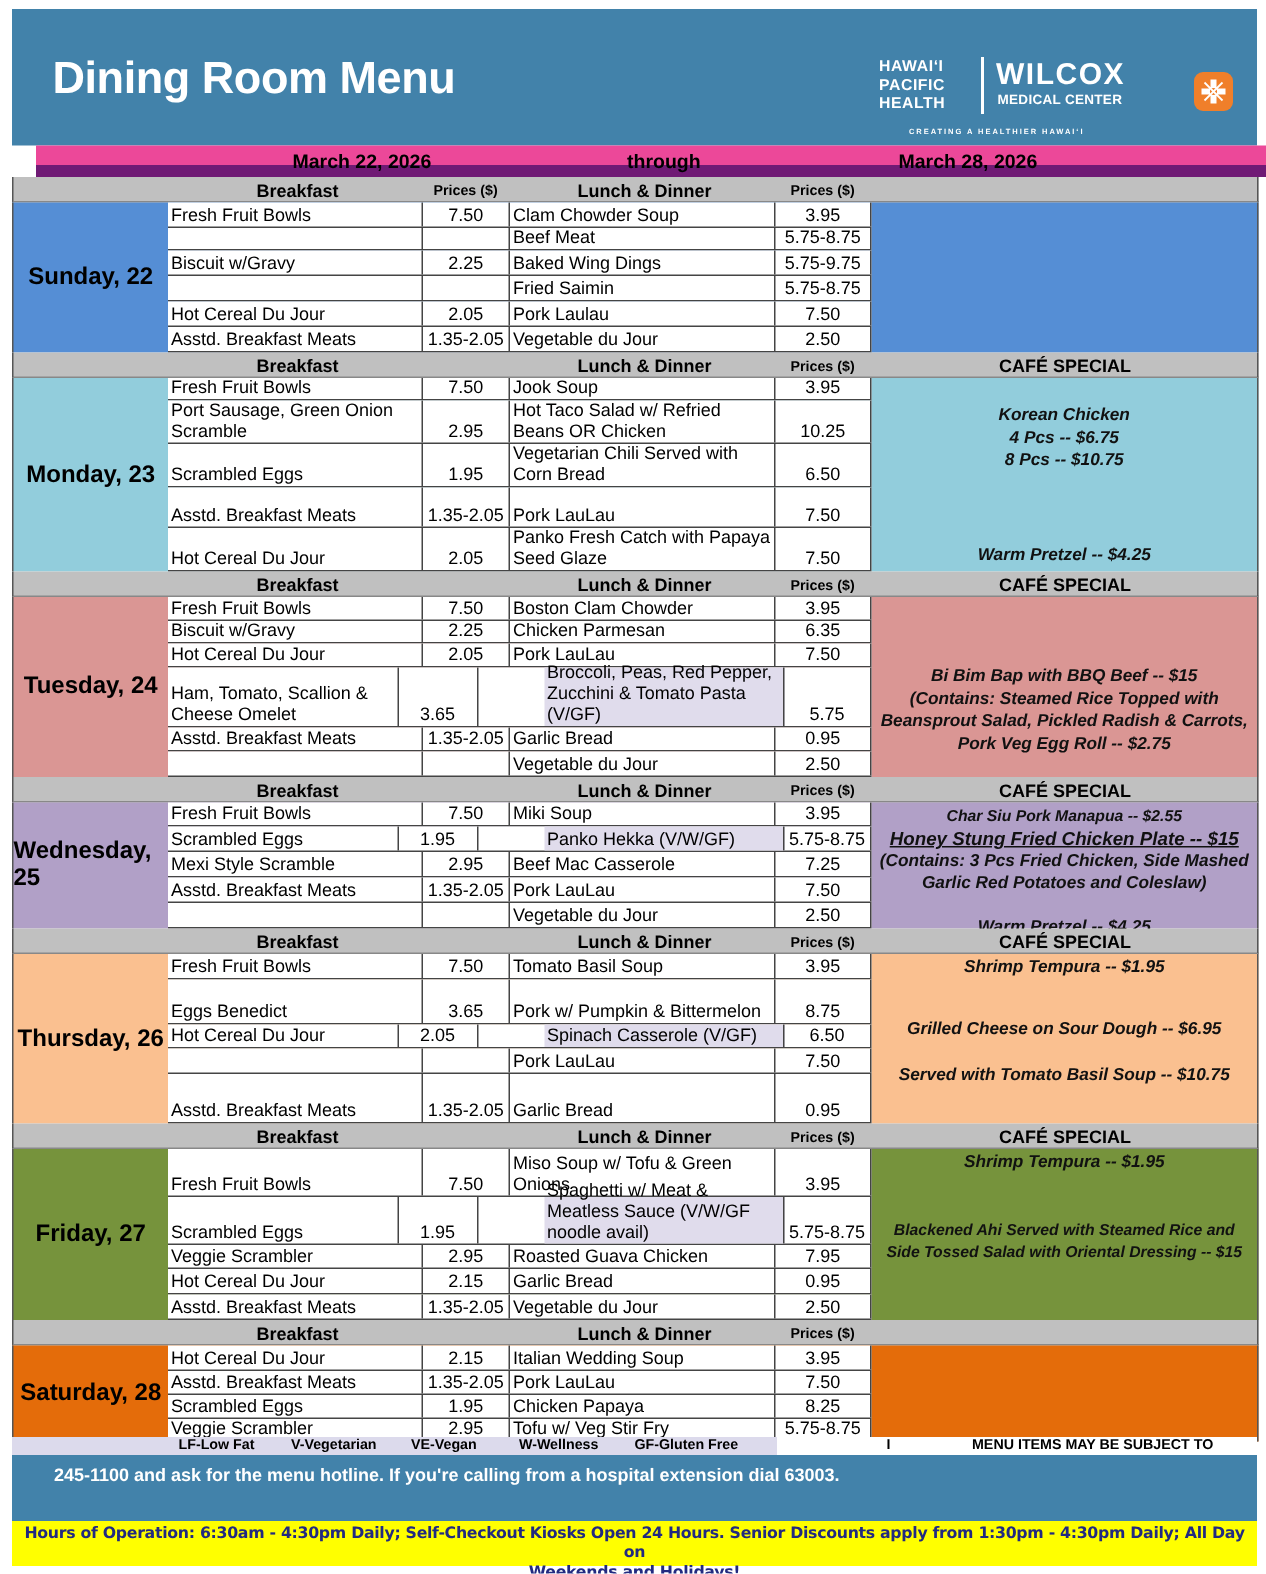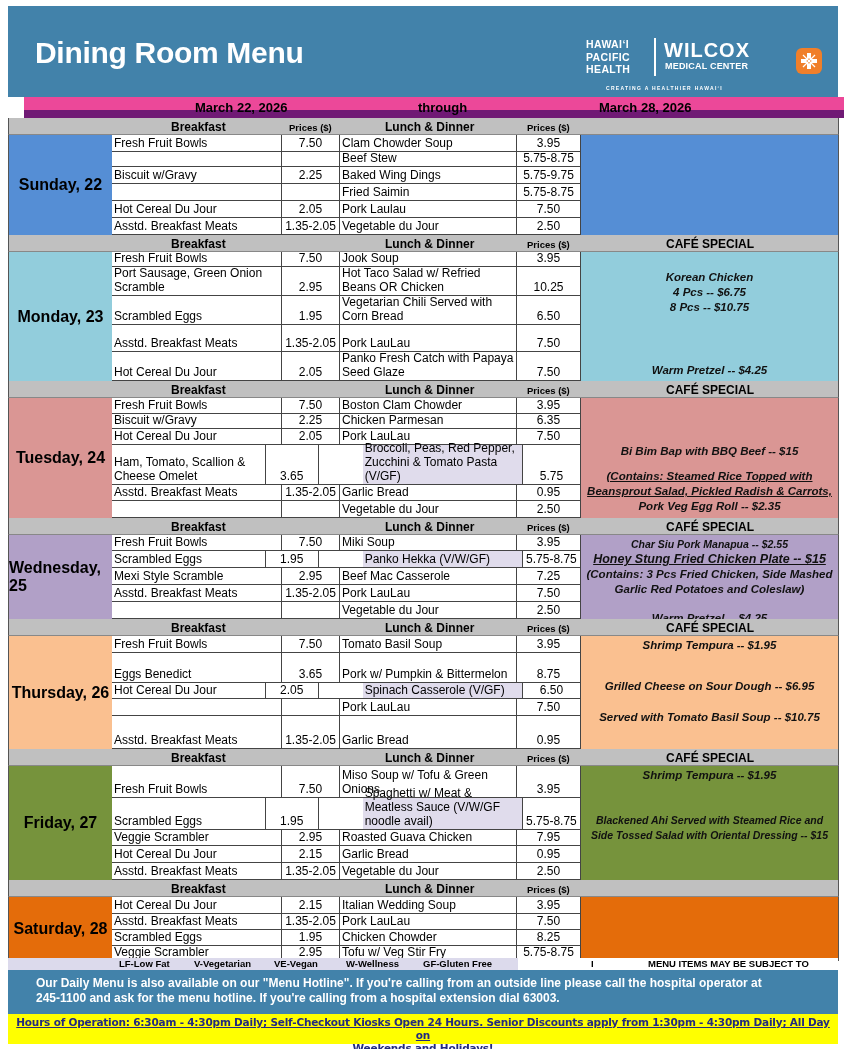--- a/index.html
+++ b/index.html
@@ -34,21 +34,21 @@
   .c2 { width: 58px; justify-content: center; }
   .c3 { width: 177px; }
   .c4 { width: 64px; justify-content: center; }
   .c3.lav { background: #e0dcec; margin-left: 44px; }
 
   .legend { position: absolute; left: 8px; top: 958px; width: 830px; height: 12px; background: #dcdaec; font-size: 9.5px; font-weight: bold; }
   .legend span { position: absolute; top: 0; padding-left: 44px; }
   .legend .white { position: absolute; left: 510px; width: 320px; top: 0; height: 12px; background: #fff; }
 
   .hotline { position: absolute; left: 8px; top: 970px; width: 830px; height: 44px; background: #4282aa; color: #fff; font-size: 12px; font-weight: bold; padding: 6px 0 0 28px; line-height: 15px; }
-  .hours { position: absolute; left: 8px; top: 1014px; width: 830px; height: 30px; background: #ffff00; color: #222a80; font-size: 10.5px; font-weight: bold; text-align: center; line-height: 13px; padding-top: 2px; font-family: "DejaVu Sans", sans-serif; letter-spacing: -0.2px; text-decoration: underline; }
+  .hours { position: absolute; left: 8px; top: 1014px; width: 830px; height: 30px; background: #ffff00; color: #222a80; font-size: 10.5px; font-weight: bold; text-align: center; line-height: 13px; padding-top: 2px; font-family: "DejaVu Sans", sans-serif; letter-spacing: -0.2px; }
 </style>
 </head>
 <body>
 
 <div class="header">
   <div class="title">Dining Room Menu</div>
   <div class="logo">
     <div class="hph">
       <div>HAWAIʻI</div>
       <div>PACIFIC</div>
@@ -89,21 +89,21 @@
       <div class="rows">
         <div class="row" style="height:17px">
           <div class="c1">Fresh Fruit Bowls</div>
           <div class="c2">7.50</div>
           <div class="c3">Clam Chowder Soup</div>
           <div class="c4">3.95</div>
         </div>
         <div class="row" style="height:15px">
           <div class="c1"></div>
           <div class="c2"></div>
-          <div class="c3">Beef Stew</div>
+          <div class="c3">Beef Meat</div>
           <div class="c4">5.75-8.75</div>
         </div>
         <div class="row" style="height:17px">
           <div class="c1">Biscuit w/Gravy</div>
           <div class="c2">2.25</div>
           <div class="c3">Baked Wing Dings</div>
           <div class="c4">5.75-9.75</div>
         </div>
         <div class="row" style="height:17px">
           <div class="c1"></div>
@@ -216,22 +216,22 @@
         </div>
         <div class="row" style="height:17px">
           <div class="c1"></div>
           <div class="c2"></div>
           <div class="c3">Vegetable du Jour</div>
           <div class="c4">2.50</div>
         </div>
       </div>
       <div class="cafe">
         <div style="margin-top:46px;padding:0 4px;">Bi Bim Bap with BBQ Beef -- $15</div>
-        <div style="margin-top:10px;padding:0 4px;text-decoration:underline;">(Contains: Steamed Rice Topped with Beansprout Salad, Pickled Radish &amp; Carrots,</div>
-        <div style="margin-top:0px;padding:0 4px;">Pork Veg Egg Roll -- $2.35</div>
+        <div style="margin-top:0px;padding:0 4px;">(Contains: Steamed Rice Topped with Beansprout Salad, Pickled Radish &amp; Carrots,</div>
+        <div style="margin-top:0px;padding:0 4px;">Pork Veg Egg Roll -- $2.75</div>
       </div>
     </div>
     <div class="hdr">
       <span style="left:162px">Breakfast</span>
       <span class="small" style="left:280px"></span>
       <span style="left:376px">Lunch &amp; Dinner</span>
       <span class="small" style="left:518px">Prices ($)</span>
       <span style="left:657px">CAFÉ SPECIAL</span>
     </div>
     <div class="day" style="background: rgb(177, 160, 199); height: 84px;">
@@ -386,21 +386,21 @@
         </div>
         <div class="row" style="height:16px">
           <div class="c1">Asstd. Breakfast Meats</div>
           <div class="c2">1.35-2.05</div>
           <div class="c3">Pork LauLau</div>
           <div class="c4">7.50</div>
         </div>
         <div class="row" style="height:16px">
           <div class="c1">Scrambled Eggs</div>
           <div class="c2">1.95</div>
-          <div class="c3">Chicken Chowder</div>
+          <div class="c3">Chicken Papaya</div>
           <div class="c4">8.25</div>
         </div>
         <div class="row" style="height:15px">
           <div class="c1">Veggie Scrambler</div>
           <div class="c2">2.95</div>
           <div class="c3">Tofu w/ Veg Stir Fry</div>
           <div class="c4">5.75-8.75</div>
         </div>
       </div>
       <div class="cafe"></div>
@@ -412,20 +412,19 @@
   <span style="left:67px">LF-Low Fat</span>
   <span style="left:142px">V-Vegetarian</span>
   <span style="left:222px">VE-Vegan</span>
   <span style="left:294px">W-Wellness</span>
   <span style="left:371px">GF-Gluten Free</span>
   <span style="left:539px">I</span>
   <span style="left:596px">MENU ITEMS MAY BE SUBJECT TO CHANGE</span>
 </div>
 
 <div class="hotline">
-  <div>Our Daily Menu is also available on our "Menu Hotline".  If you're calling from an outside line please call the hospital operator at</div>
   <div>245-1100 and ask for the menu hotline.  If you're calling from a hospital extension dial 63003.</div>
 </div>
 
 <div class="hours">
   <div>Hours of Operation:  6:30am - 4:30pm Daily;  Self-Checkout Kiosks Open 24 Hours.  Senior Discounts apply from 1:30pm - 4:30pm Daily; All Day on</div>
   <div>Weekends and Holidays!</div>
 </div>
 
 </body></html>

